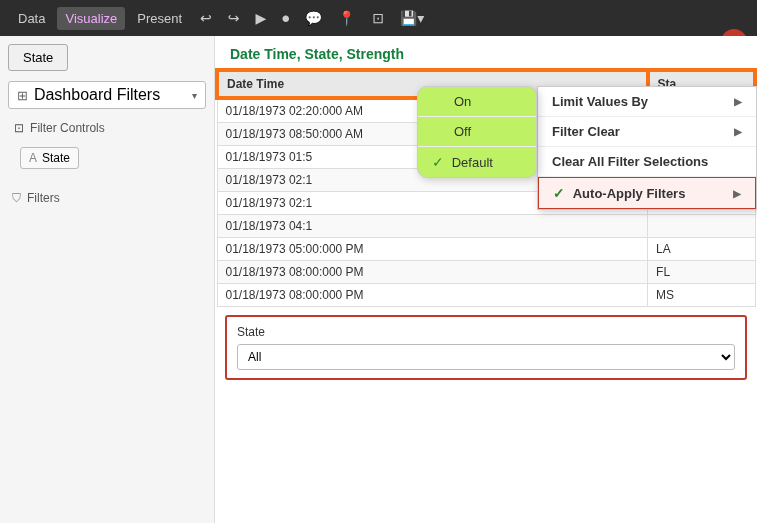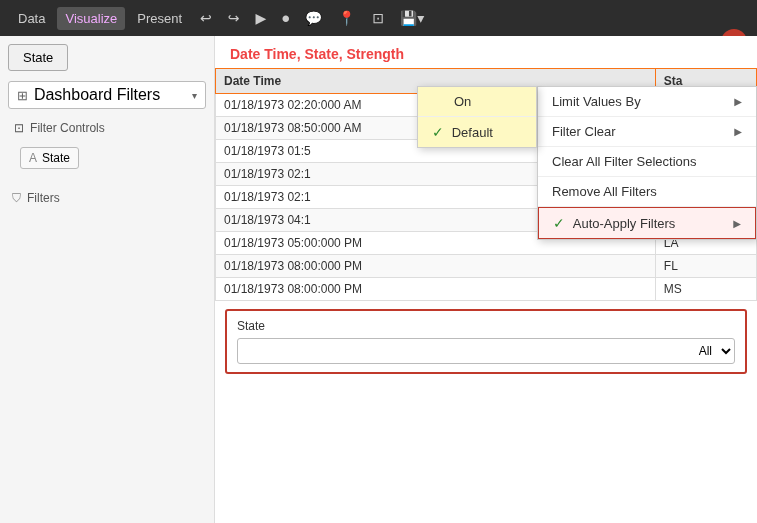--- a/index.html
+++ b/index.html
@@ -122,32 +122,32 @@
       flex: 1;
       background: #fff;
       overflow: hidden;
       position: relative;
     }
 
     .chart-title {
       font-size: 14px;
       font-weight: bold;
       padding: 10px 15px 6px;
-      color: #ef4444;
+      color: #15803d;
     }
 
     
     .data-table {
       width: 100%;
       border-collapse: collapse;
       font-size: 12px;
     }
     .data-table th {
       background: #e8e8e8;
-      border: 1px solid #f97316;
+      border: 4px solid #f97316;
       padding: 5px 8px;
       text-align: left;
       font-weight: bold;
       color: #333;
     }
     .data-table td {
       border: 1px solid #ddd;
       padding: 4px 8px;
       color: #333;
     }
@@ -173,21 +173,20 @@
     }
     .bottom-filter .label { font-size: 12px; color: #333; margin-bottom: 5px; }
     .bottom-filter select {
       width: 100%;
       padding: 4px 6px;
       border: 1px solid #bbb;
       border-radius: 3px;
       font-size: 12px;
       cursor: pointer;
       background: #fff;
-      text-align: right;
     }
 
     
     .dropdown-menu {
       position: absolute;
       top: 50px;
       right: 0;
       width: 220px;
       background: #fff;
       border: 1px solid #ccc;
@@ -196,40 +195,41 @@
     }
     .dropdown-menu .menu-item {
       display: flex;
       align-items: center;
       padding: 7px 14px;
       font-size: 13px;
       color: #333;
       cursor: pointer;
       border-bottom: 1px solid #eee;
       position: relative;
+      font-weight: bold;
     }
     .dropdown-menu .menu-item .arrow-right { margin-left: auto; color: #666; font-size: 10px; }
     .dropdown-menu .menu-item.highlighted {
       background: #fff0f0;
       border: 1px solid #c0392b;
       color: #333;
     }
     .dropdown-menu .menu-item .check-mark { margin-right: 8px; color: #2d8a2d; font-size: 14px; }
 
     
     .sub-popup {
       position: absolute;
       top: 50px;
       right: 220px;
       width: 120px;
-      background: #fef9c3;
+      background: #bef264;
       border: 1px solid #ccc;
       box-shadow: 2px 2px 8px rgba(0,0,0,0.2);
       z-index: 101;
-      border-radius: 0;
+      border-radius: 10px;
       text-align: center;
     }
     .sub-popup .sub-item {
       display: flex;
       align-items: center;
       padding: 7px 14px;
       font-size: 13px;
       color: #333;
       cursor: pointer;
       border-bottom: 1px solid #eee;
@@ -357,35 +357,36 @@
         <span>Limit Values By</span>
         <span class="arrow-right">▶</span>
       </div>
       <div class="menu-item">
         <span>Filter Clear</span>
         <span class="arrow-right">▶</span>
       </div>
       <div class="menu-item">
         <span>Clear All Filter Selections</span>
       </div>
-      <div class="menu-item">
-        <span>Remove All Filters</span>
-      </div>
       <div class="menu-item highlighted">
         <span class="check-mark">✓</span>
         <span>Auto-Apply Filters</span>
         <span class="arrow-right">▶</span>
       </div>
     </div>
 
     <div class="sub-popup">
       <div class="sub-item">
         <span class="spacer"></span>
         <span>On</span>
       </div>
       <div class="sub-item">
+        <span class="spacer"></span>
+        <span>Off</span>
+      </div>
+      <div class="sub-item">
         <span class="check-mark">✓</span>
         <span>Default</span>
       </div>
     </div>
 
   </div>
 </div>
 
 </body></html>

